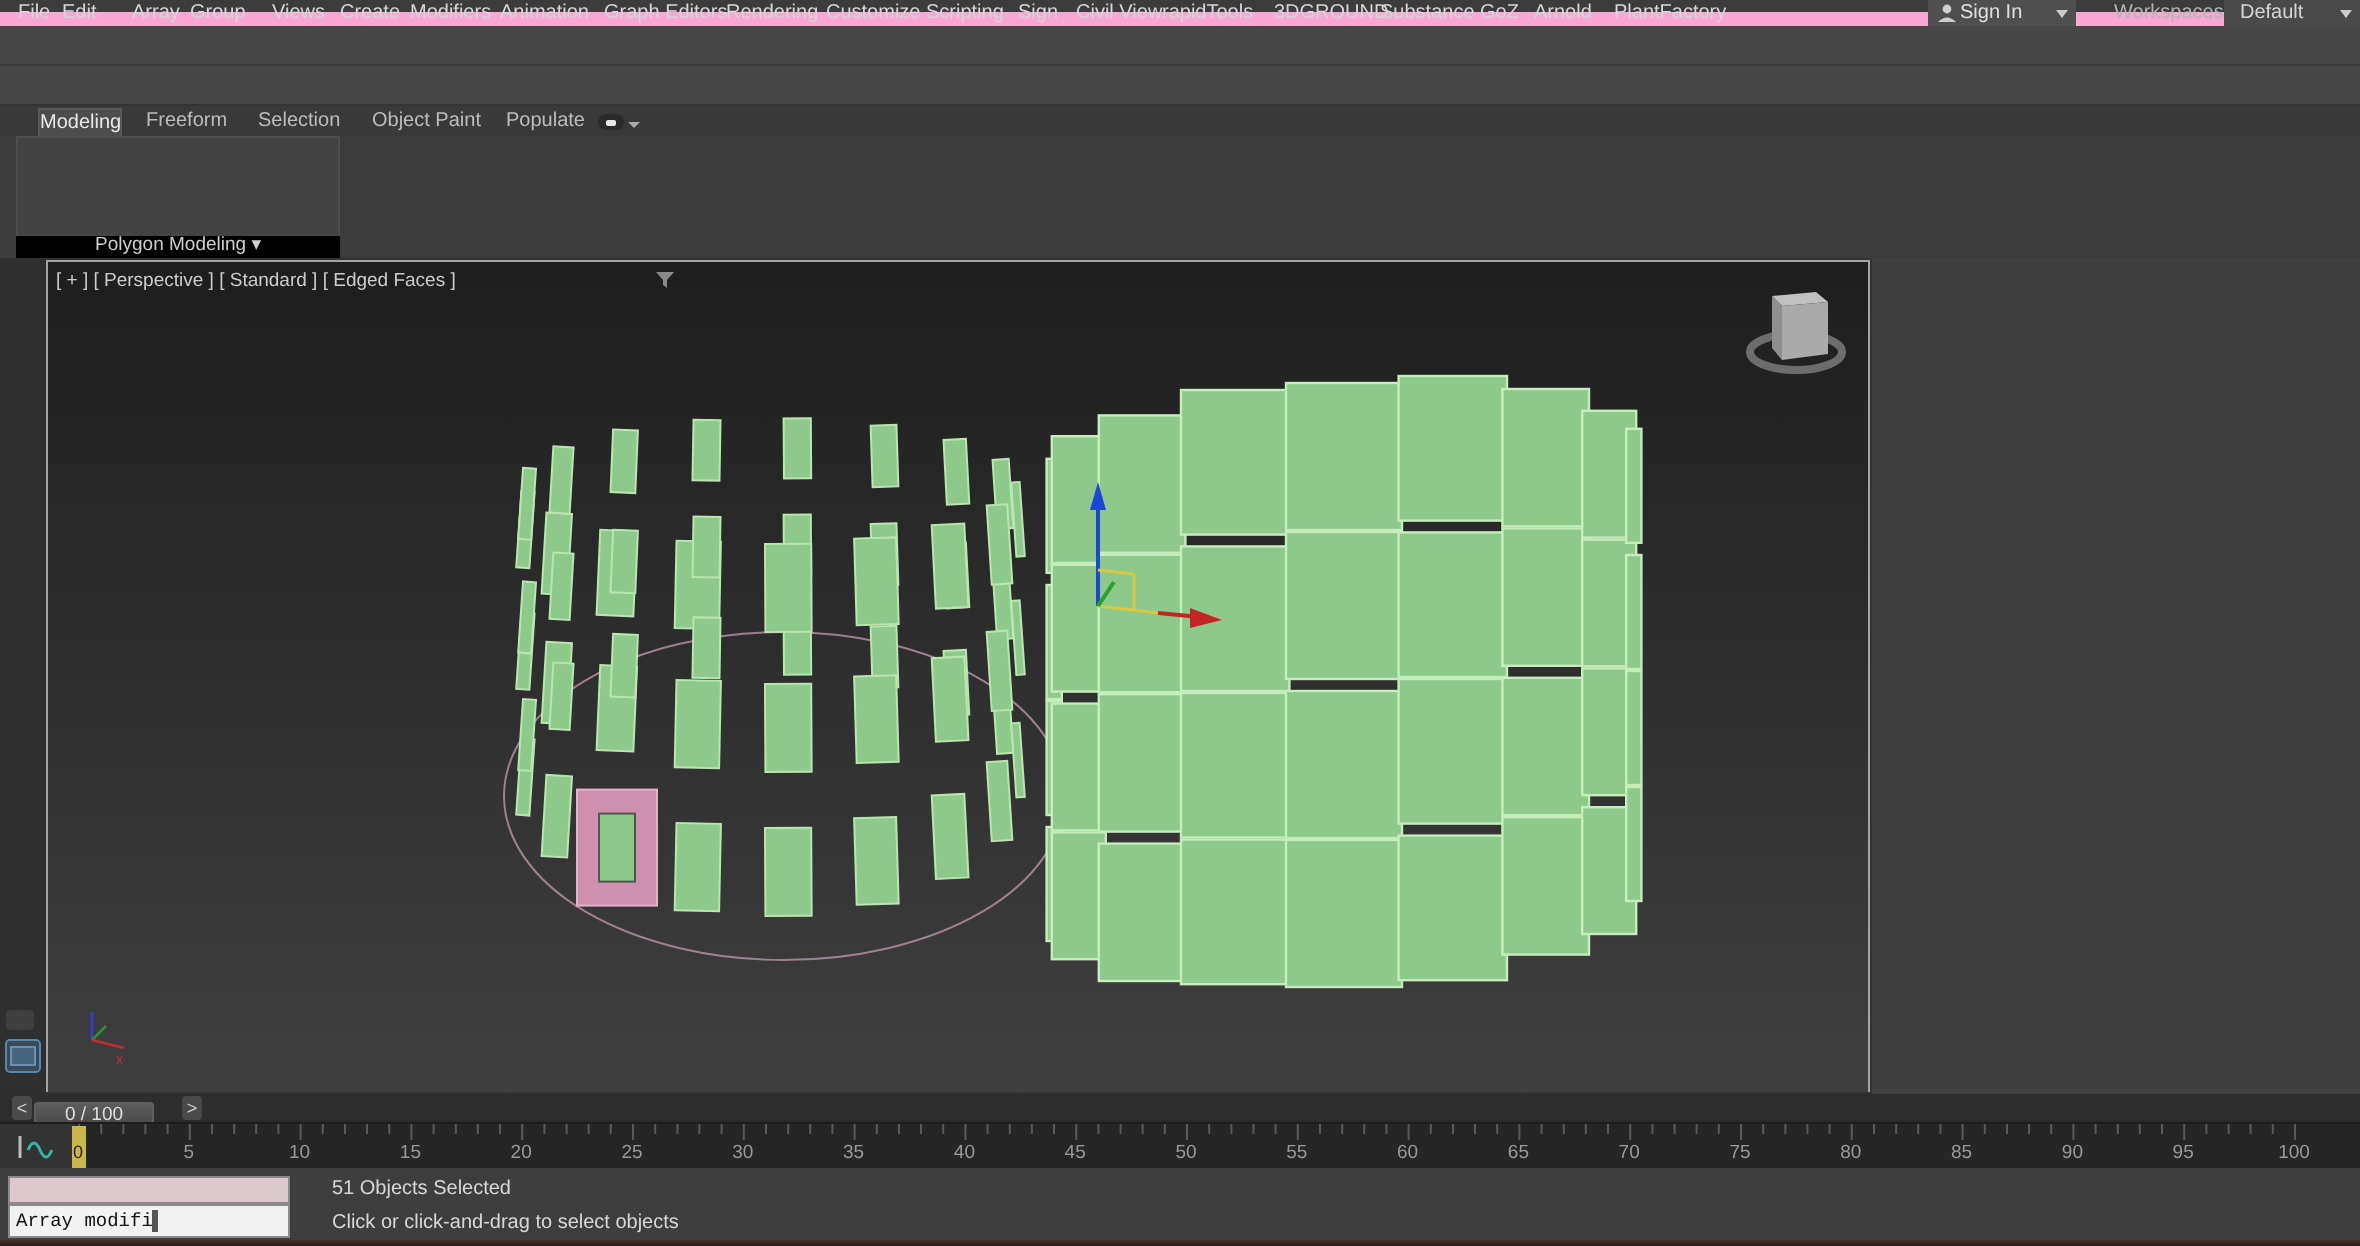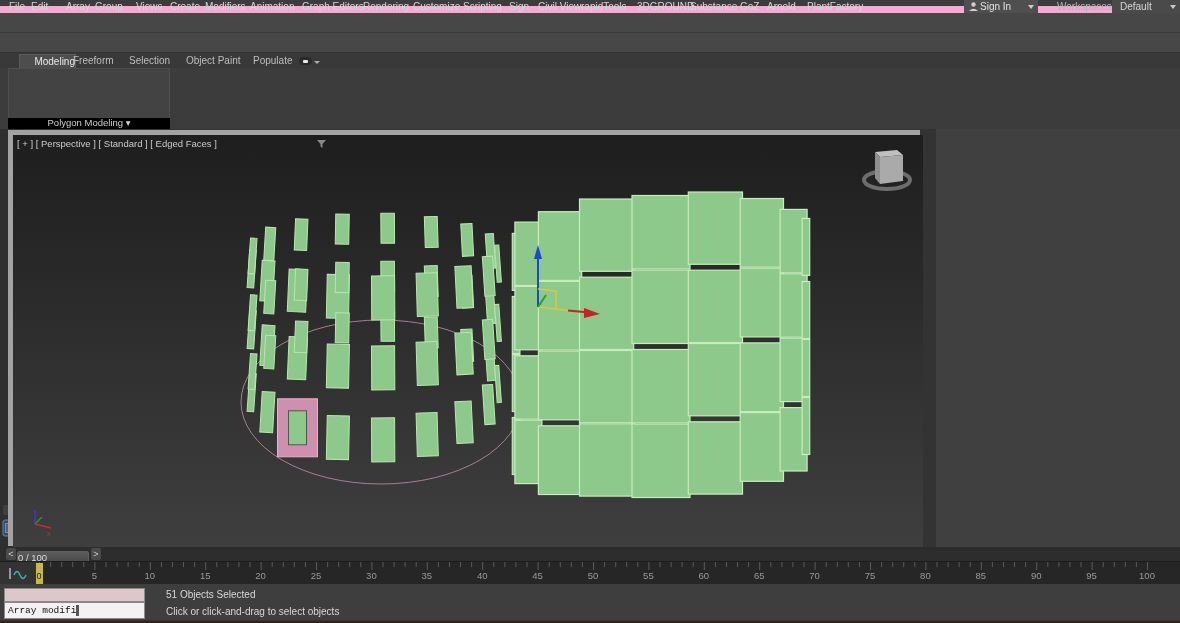--- a/index.html
+++ b/index.html
@@ -32,42 +32,42 @@
       <path d="M1 10 Q5.5 5.5 10 10 Z" fill="#cfcfcf"></path>
     </svg>
 <div class="abs" style="left:1028px;top:5px;width:0;height:0;border-left:3.5px solid transparent;border-right:3.5px solid transparent;border-top:4px solid #ccc"></div>
 <span class="abs" style="left:1057px;top:1px;color:#b5b5b5;font-size:10px">Workspaces:</span>
 <div class="abs" style="left:1112px;top:0;width:68px;height:13px;background:#4a4a4a;color:#d6d6d6;font-size:10px;line-height:13px;padding-left:8px">Default</div>
 <div class="abs" style="left:1170px;top:5px;width:0;height:0;border-left:3.5px solid transparent;border-right:3.5px solid transparent;border-top:4px solid #ccc"></div>
 </div>
 <div class="abs" style="left:0;top:13px;width:1180px;height:20px;background:#474747;border-bottom:1px solid #3a3a3a" id="tb1"></div>
 <div class="abs" style="left:0;top:33px;width:1180px;height:20px;background:#474747;border-bottom:1px solid #333" id="tb2"></div>
 <div class="abs" style="left:0;top:53px;width:1180px;height:15px;background:#393939">
-<div class="abs" style="left:19px;top:1px;width:57px;height:14px;background:#4d4d4d;border:1px solid #5a5a5a;border-bottom:none;color:#e8e8e8;font-size:10px;text-align:right;line-height:13px">Modeling</div>
+<div class="abs" style="left:19px;top:1px;width:42px;height:14px;background:#4d4d4d;border:1px solid #5a5a5a;border-bottom:none;color:#e8e8e8;font-size:10px;text-align:right;line-height:13px">Modeling</div>
 <span class="abs txt" style="left:73px;top:2px;color:#bdbdbd">Freeform</span>
 <span class="abs txt" style="left:129px;top:2px;color:#bdbdbd">Selection</span>
 <span class="abs txt" style="left:186px;top:2px;color:#bdbdbd">Object Paint</span>
 <span class="abs txt" style="left:253px;top:2px;color:#bdbdbd">Populate</span>
 <div class="abs" style="left:299px;top:4px;width:13px;height:8px;background:#2b2b2b;border-radius:4px"></div>
 <div class="abs" style="left:303px;top:7px;width:5px;height:3px;background:#e8e8e8;border-radius:1px"></div>
 <div class="abs" style="left:314px;top:8px;width:0;height:0;border-left:3px solid transparent;border-right:3px solid transparent;border-top:3.5px solid #aaa"></div>
 </div>
 <div class="abs" style="left:0;top:68px;width:1180px;height:61px;background:#3c3c3c" id="ribbon">
 <div class="abs" style="left:8px;top:0px;width:162px;height:61px;background:#434343;border:1px solid #4e4e4e" id="polypanel"></div>
 <div class="abs" style="left:8px;top:50px;width:162px;height:11px;background:#000000;color:#cfcfcf;font-size:9.5px;text-align:center;line-height:10px">Polygon Modeling ▾</div>
 </div>
 <div class="abs" style="left:0;top:129px;width:1180px;height:418px;background:#333333">
 <div class="abs" style="left:0;top:0;width:23px;height:418px;background:#2f2f2f"></div>
 <div class="abs" style="left:3px;top:376px;width:14px;height:10px;background:#3f3f3f;border-radius:2px"></div>
 <svg class="abs" style="left:2px;top:388px" width="19" height="22">
       <rect x="1" y="3" width="17" height="16" rx="2" fill="#3a4a58" stroke="#5a87b0"></rect>
       <rect x="3" y="6" width="13" height="10" fill="#6b92b4"></rect>
       <rect x="4" y="7" width="11" height="8" fill="#49657e"></rect>
     </svg>
-<div class="abs" style="left:8px;top:1px;width:912px;height:416px;border:5px solid #a3a3a3;background:#1e1e1e">
+<div class="abs" style="left:23px;top:1px;width:912px;height:416px;border:1px solid #a3a3a3;background:#1e1e1e">
       <svg width="910" height="415" style="position:absolute;left:0;top:0" xmlns="http://www.w3.org/2000/svg">
 <defs>
           <linearGradient id="vpg" x1="0" y1="0" x2="0" y2="1">
       <stop offset="0" stop-color="#1e1e1e"></stop>
             <stop offset="1" stop-color="#3f3f3f"></stop>
     </linearGradient>
         </defs>
 <rect x="0" y="0" width="910" height="415" fill="url(#vpg)"></rect>
 <ellipse cx="368" cy="267" rx="140" ry="82" fill="none" stroke="#b58ca3" stroke-width="1" opacity="0.85"></ellipse>
 <g transform="rotate(-0.4 374.7 93.2)">
@@ -283,21 +283,21 @@
        <text x="34" y="401" fill="#c03030">x</text>
     </g>
 <text x="4" y="12" font-family="Liberation Sans" font-size="9.5" fill="#cccccc">[ + ] [ Perspective ] [ Standard ] [ Edged Faces ]</text>
 <path d="M 304 5 h 9 l -3.5 4 v 4 l -2 -1.5 v -2.5 Z" fill="#8a8a8a"></path>
 </svg>
     </div>
 <div class="abs" style="left:936px;top:0;width:244px;height:418px;background:#404040" id="cmdpanel"></div>
 </div>
 <div class="abs" style="left:0;top:547px;width:1180px;height:14px;background:#2d2d2d">
 <div class="abs" style="left:6px;top:1px;width:10px;height:12px;background:#4a4a4a;border-radius:2px;color:#ccc;font-size:9px;text-align:center;line-height:12px">&lt;</div>
-<div class="abs" style="left:17px;top:4px;width:72px;height:12px;background:linear-gradient(#5c5c5c,#4a4a4a);border-radius:2px;border:1px solid #5f5f5f;color:#ddd;font-size:9.5px;line-height:11px">0 / 100</div>
+<div class="abs" style="left:17px;top:4px;width:60px;height:12px;background:linear-gradient(#5c5c5c,#4a4a4a);border-radius:2px;border:1px solid #5f5f5f;color:#ddd;font-size:9.5px;text-align:center;line-height:11px">0 / 100</div>
 <div class="abs" style="left:91px;top:1px;width:10px;height:12px;background:#4a4a4a;border-radius:2px;color:#ccc;font-size:9px;text-align:center;line-height:12px">&gt;</div>
 </div>
 <div class="abs" style="left:0;top:561px;width:1180px;height:23px;background:#262626;border-top:1px solid #1c1c1c">
 <div class="abs" style="left:0;top:0;width:38px;height:23px;background:#333"></div>
 <svg class="abs" style="left:8px;top:4px" width="24" height="15">
       <path d="M2 2 v 11" stroke="#bbb" stroke-width="1.5"></path>
       <path d="M6 9 q 3 -7 6 0 q 3 7 6 0" stroke="#35b5a5" fill="none" stroke-width="1.5"></path>
     </svg>
 <svg class="abs" style="left:0;top:0" width="1180" height="23">
       <rect x="39.0" y="0" width="1" height="8" fill="#5a5a5a"></rect>

